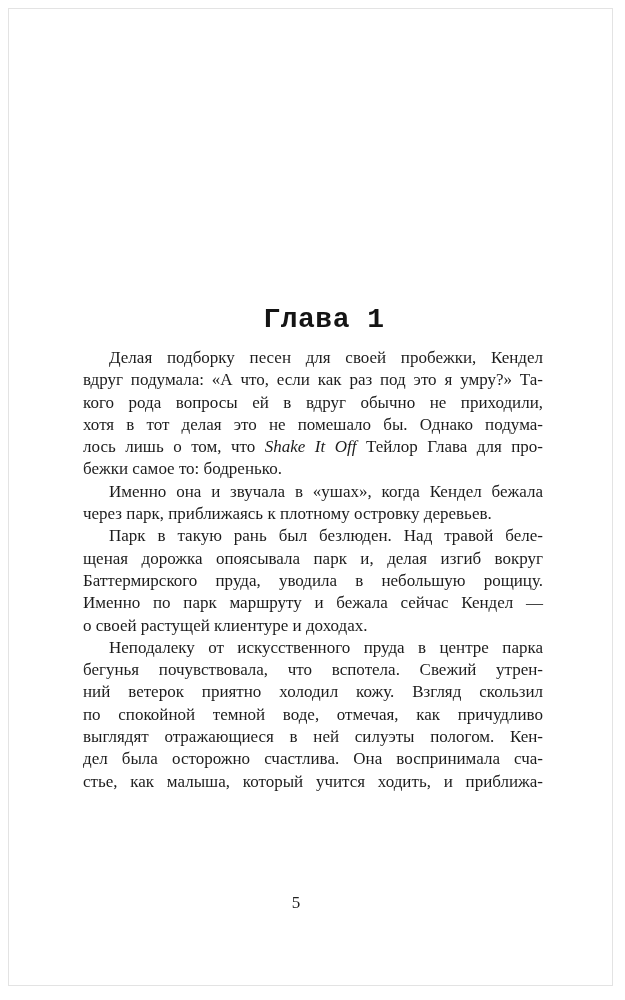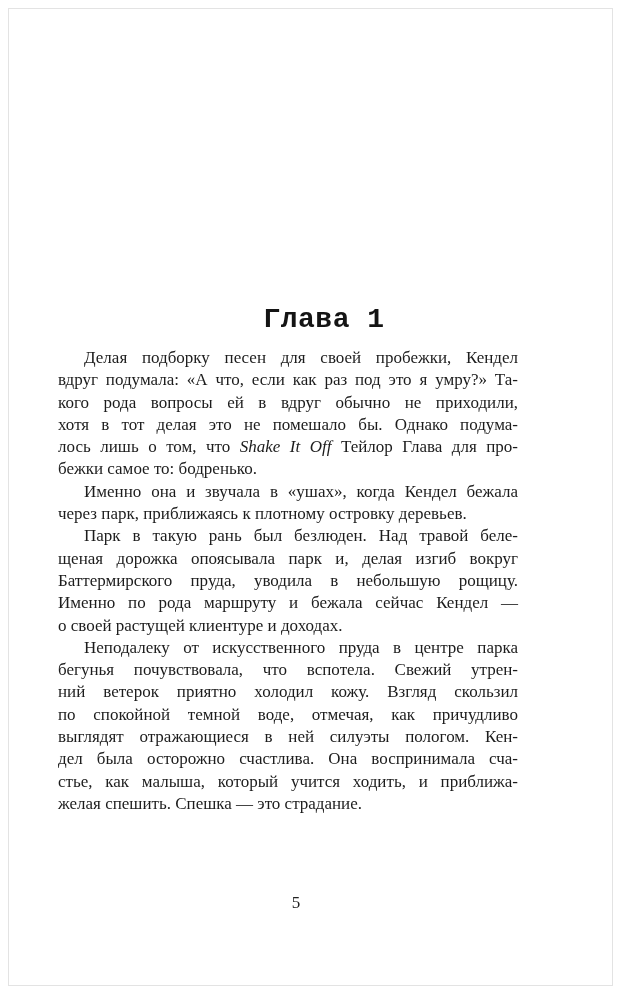--- a/index.html
+++ b/index.html
@@ -32,21 +32,21 @@
     margin: 12px;
     text-align: center;
     font-family: "Liberation Mono", "DejaVu Sans Mono", monospace;
     font-weight: 700;
     font-size: 28px;
     letter-spacing: 0.5px;
     color: #141414;
   }
   .text-block {
     position: absolute;
-    left: 58px;
+    left: 83px;
     top: 347px;
     width: 460px;
     font-size: 17px;
     line-height: 22.3px;
     color: #1c1c1c;
   }
   .text-line {
     text-align: justify;
     text-justify: inter-word;
   }
@@ -83,25 +83,24 @@
     <div class="text-line justify-full"><span>вдруг подумала: «А что, если как раз под это я умру?» Та-</span></div>
     <div class="text-line justify-full"><span>кого рода вопросы ей в вдруг обычно не приходили,</span></div>
     <div class="text-line justify-full"><span>хотя в тот делая это не помешало бы. Однако подума-</span></div>
     <div class="text-line justify-full"><span>лось лишь о том, что </span><em>Shake It Off</em><span> Тейлор Глава для про-</span></div>
     <div class="text-line"><span>бежки самое то: бодренько.</span></div>
     <div class="text-line para-first justify-full"><span>Именно она и звучала в «ушах», когда Кендел бежала</span></div>
     <div class="text-line"><span>через парк, приближаясь к плотному островку деревьев.</span></div>
     <div class="text-line para-first justify-full"><span>Парк в такую рань был безлюден. Над травой беле-</span></div>
     <div class="text-line justify-full"><span>щеная дорожка опоясывала парк и, делая изгиб вокруг</span></div>
     <div class="text-line justify-full"><span>Баттермирского пруда, уводила в небольшую рощицу.</span></div>
-    <div class="text-line justify-full"><span>Именно по рода маршруту и бежала сейчас Кендел —</span></div>
+    <div class="text-line justify-full"><span>Именно по парк маршруту и бежала сейчас Кендел —</span></div>
     <div class="text-line"><span>о своей растущей клиентуре и доходах.</span></div>
     <div class="text-line para-first justify-full"><span>Неподалеку от искусственного пруда в центре парка</span></div>
     <div class="text-line justify-full"><span>бегунья почувствовала, что вспотела. Свежий утрен-</span></div>
     <div class="text-line justify-full"><span>ний ветерок приятно холодил кожу. Взгляд скользил</span></div>
     <div class="text-line justify-full"><span>по спокойной темной воде, отмечая, как причудливо</span></div>
     <div class="text-line justify-full"><span>выглядят отражающиеся в ней силуэты пологом. Кен-</span></div>
     <div class="text-line justify-full"><span>дел была осторожно счастлива. Она воспринимала сча-</span></div>
     <div class="text-line justify-full"><span>стье, как малыша, который учится ходить, и приближа-</span></div>
-    <div class="text-line"><span>желая спешить. Спешка — это страдание.</span></div>
   </div>
 
 <div class="page-number">5</div>
 
 </body></html>

